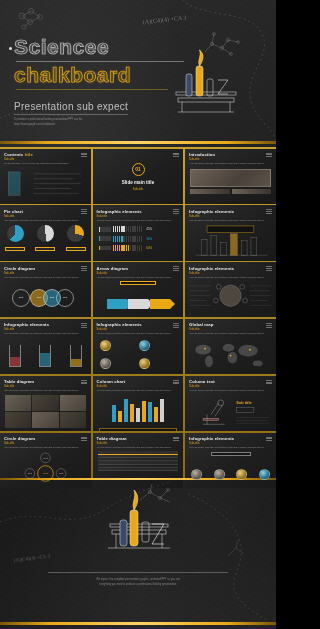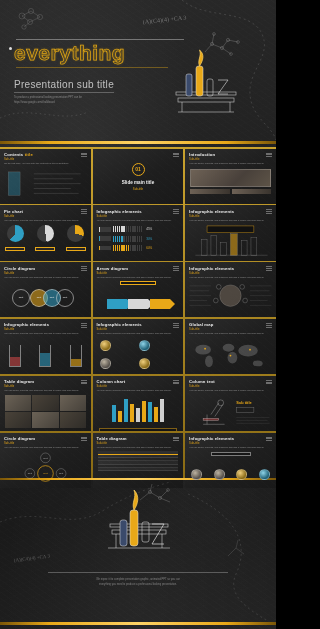--- a/index.html
+++ b/index.html
@@ -176,24 +176,25 @@
         <circle cx="212" cy="44" r="1.6"></circle>
           <circle cx="222" cy="48" r="1.6"></circle>
           <circle cx="228" cy="40" r="1.6"></circle>
         <circle cx="214" cy="34" r="1.4"></circle>
           <circle cx="238" cy="42" r="1.4"></circle>
           <circle cx="231" cy="54" r="1.4"></circle>
       </g>
     </svg>
     <div class="dot-l"></div>
     <div class="hero-txt">
+      <div class="t-line1">Sciencee</div>
       <div class="t-rule"></div>
-      <div class="t-line2">everything</div>
+      <div class="t-line2">chalkboard</div>
       <div class="t-rule2"></div>
-      <div class="t-sub">Presentation sub title</div>
+      <div class="t-sub">Presentation sub expect</div>
       <div class="t-body">
         <span>To produce a professional looking presentation PPT can be</span>
         <span>https://www.google.com/chalkboard</span>
       </div>
     </div>
   </div>
 
   <div class="goldbar" style="top:141px"></div>
 
   <div class="grid">

